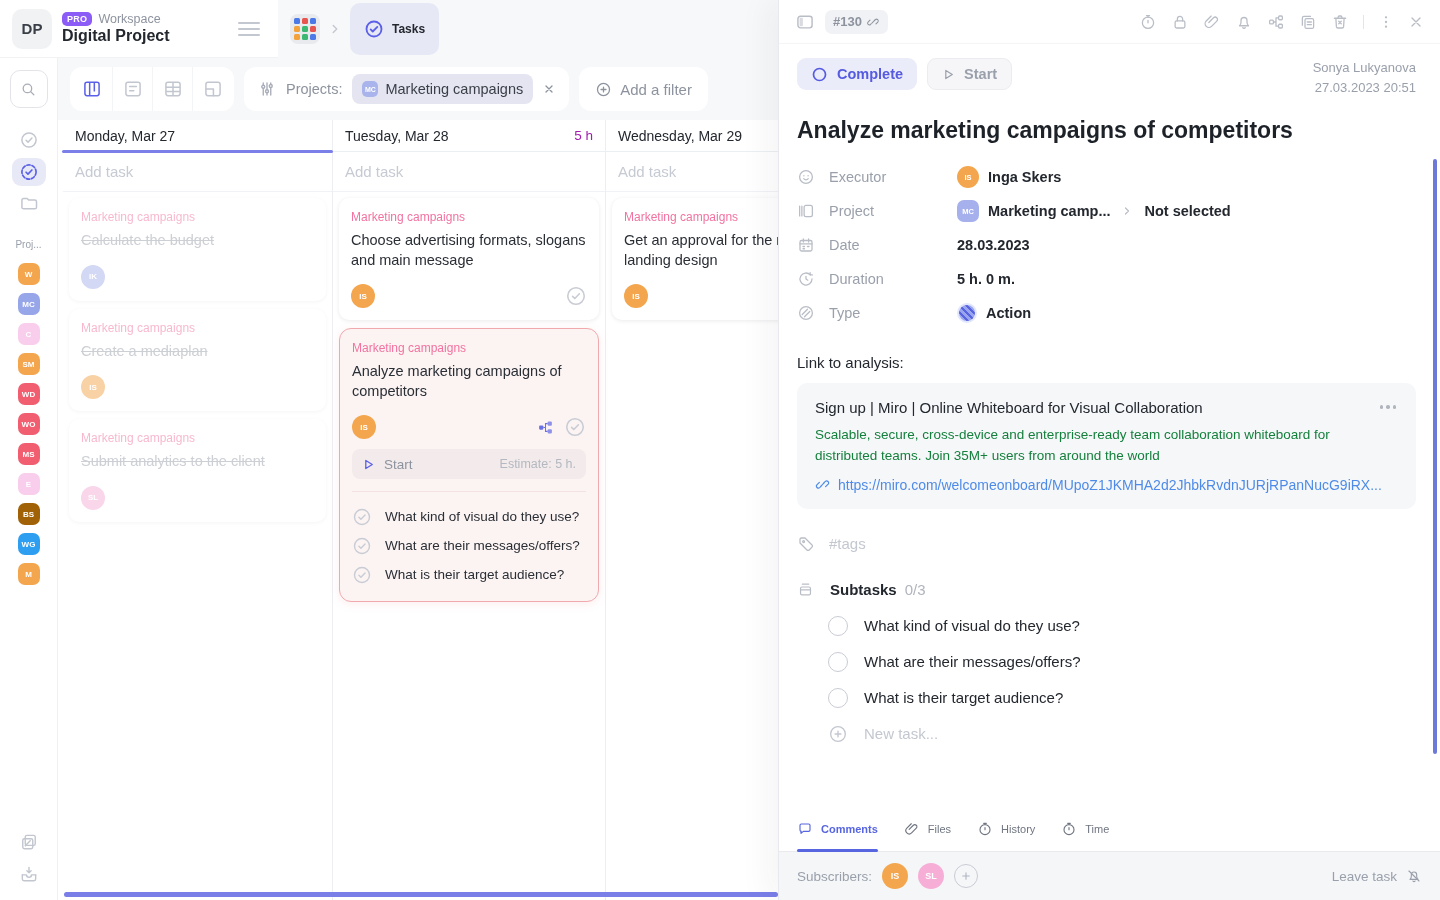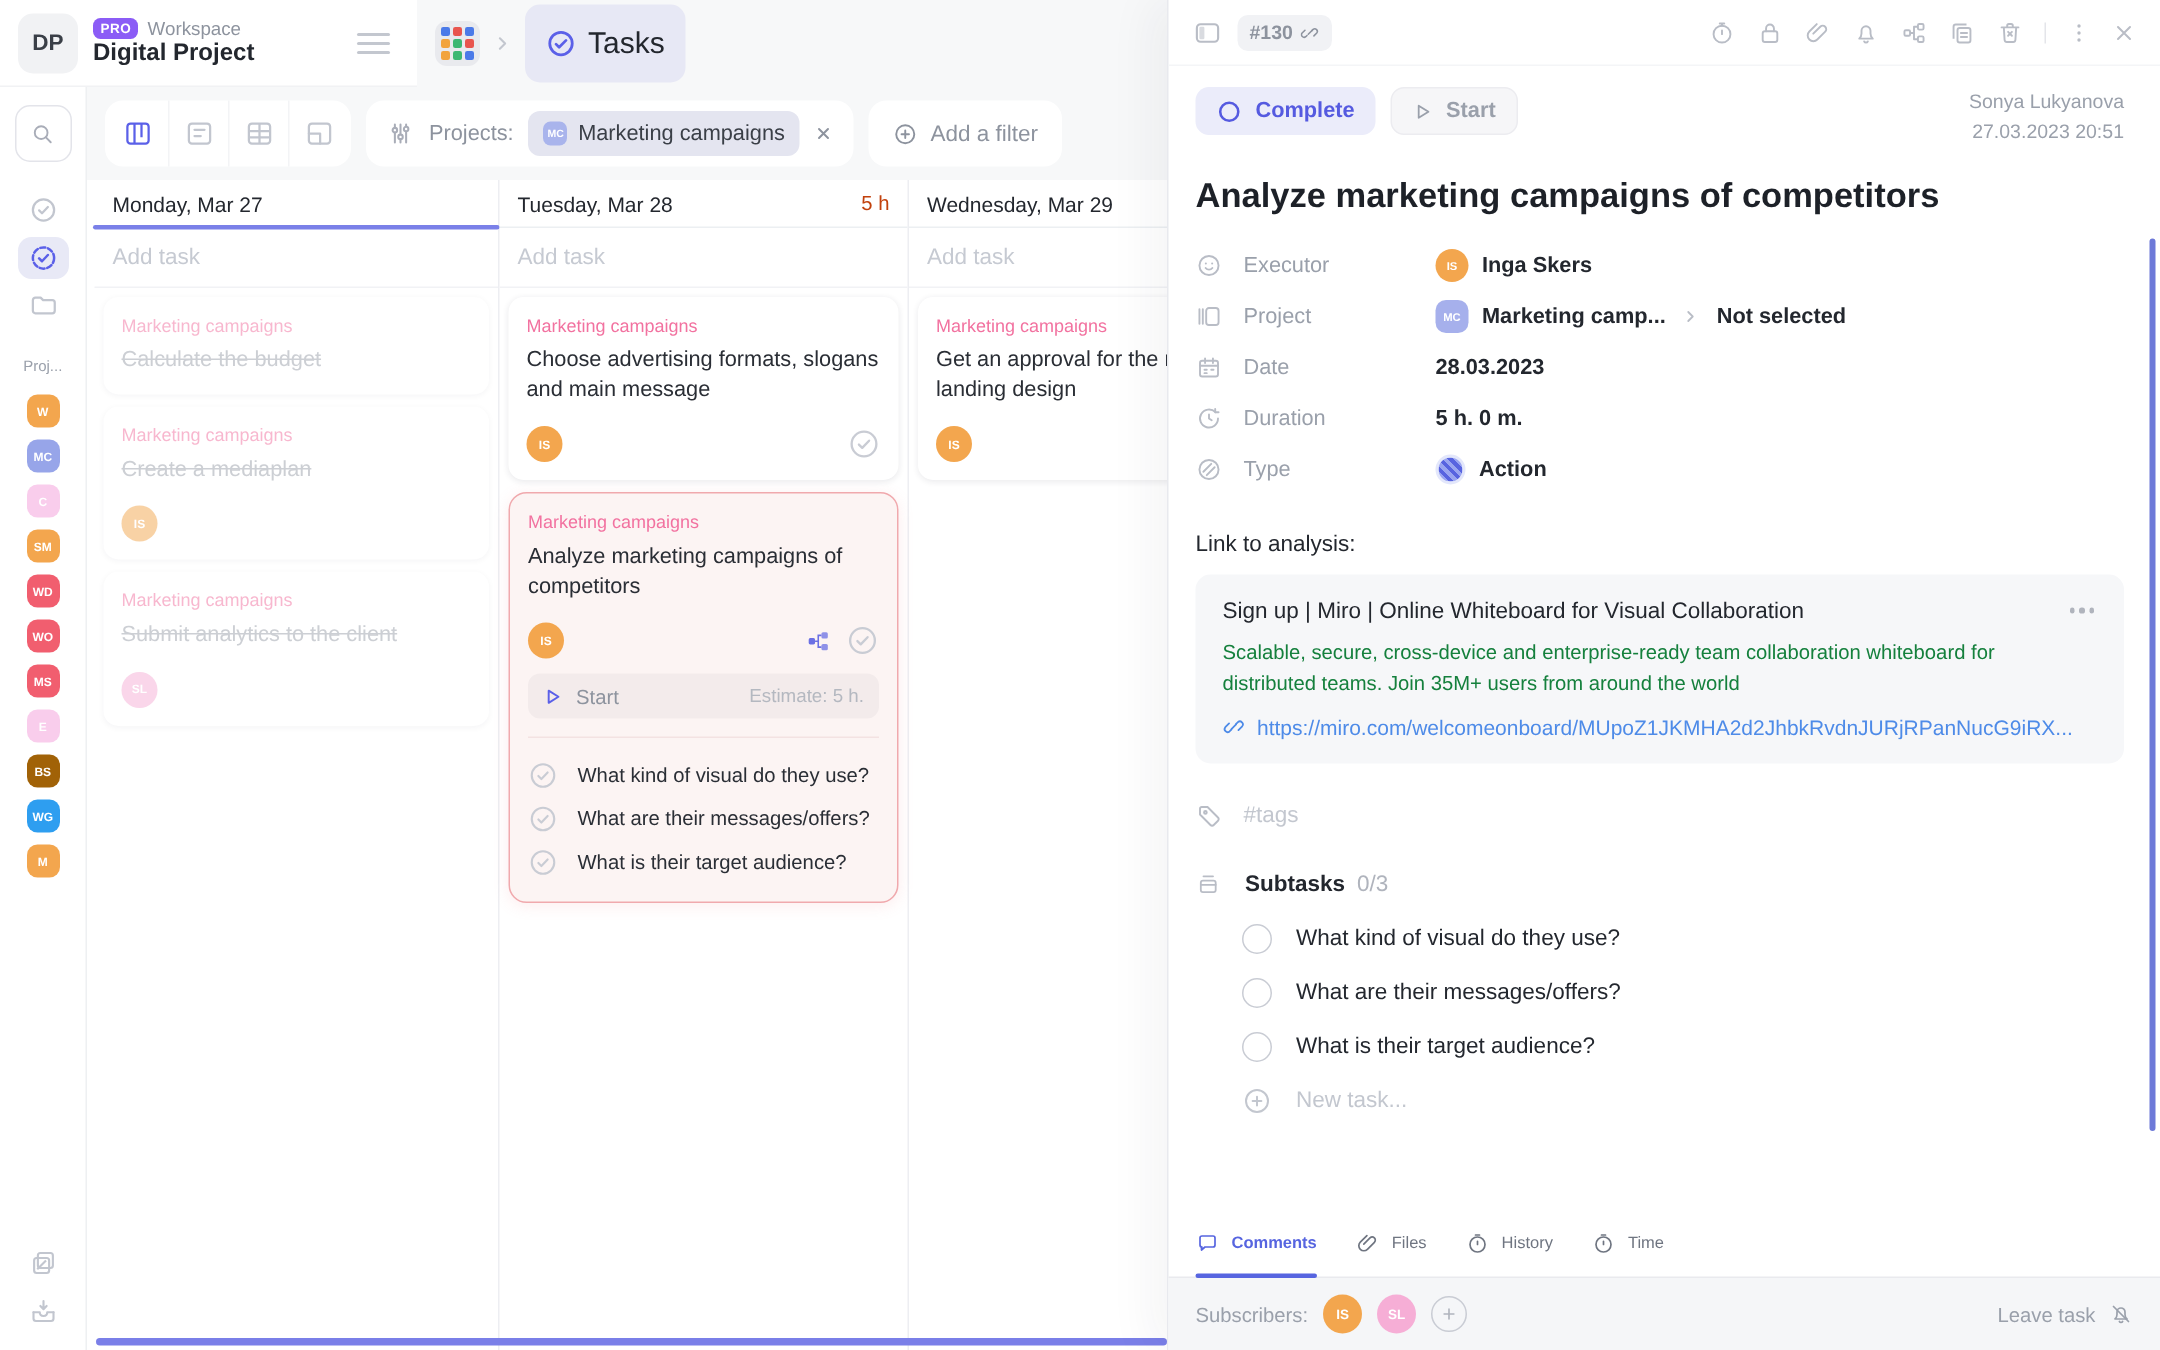--- a/index.html
+++ b/index.html
@@ -20,21 +20,21 @@
   .ws-name{font-size:16px;font-weight:700;color:#23272e;margin-top:1px}
   .burger{width:22px;display:flex;flex-direction:column;gap:4px;margin-right:18px;cursor:pointer}
   .burger span{height:2px;background:#c3c7cf;border-radius:2px}
   .hR{flex:1;background:#f7f8f9;display:flex;align-items:center;gap:8px;padding-left:12px}
   .apps{width:30px;height:30px;border-radius:8px;background:#e9eaee;display:grid;grid-template-columns:repeat(3,6px);grid-auto-rows:6px;gap:2px;place-content:center}
   .apps span{width:6px;height:6px;border-radius:1.5px}
   .apps span:nth-child(1){background:#4b7ae8}.apps span:nth-child(2){background:#e8554e}.apps span:nth-child(3){background:#4b7ae8}
   .apps span:nth-child(4){background:#f2a33c}.apps span:nth-child(5){background:#3cb873}.apps span:nth-child(6){background:#e8554e}
   .apps span:nth-child(7){background:#f2a33c}.apps span:nth-child(8){background:#3cb873}.apps span:nth-child(9){background:#4b7ae8}
   .crumb{color:#c3c7cf}
-  .tab-tasks{height:52px;background:#e7e8f5;border-radius:10px;display:flex;align-items:center;gap:8px;padding:0 14px;font-weight:400;font-size:20px;color:#23272e;cursor:pointer}
+  .tab-tasks{height:52px;background:#e7e8f5;border-radius:10px;display:flex;align-items:center;gap:8px;padding:0 14px;font-weight:700;font-size:12px;color:#23272e;cursor:pointer}
   .tab-tasks .tico{color:#5b60e8}
 
   .body-row{display:flex;height:842px}
   
   .rail{width:58px;border-right:1px solid #eef0f2;position:relative;background:#fff;flex-shrink:0}
   .rail-abs{position:absolute;left:50%;transform:translateX(-50%)}
   .searchbox{top:12px;width:38px;height:38px;border:1.5px solid #e3e4ea;border-radius:10px;display:flex;align-items:center;justify-content:center;color:#a9adb8;cursor:pointer}
   .rail-ic{color:#c2c6cf;cursor:pointer;display:flex;align-items:center;justify-content:center}
   .rail-active{top:100px;width:34px;height:28px;background:#e8e9f6;border-radius:9px;color:#5b60e8}
   .proj-lbl{top:181px;font-size:10px;color:#9aa0ab;white-space:nowrap}
@@ -55,21 +55,21 @@
   .chip .mini{width:16px;height:16px;border-radius:5px;background:#a9b4ec;color:#fff;font-size:7px;font-weight:700;display:flex;align-items:center;justify-content:center}
   .chip .ctxt{font-size:14.5px;color:#3a3f47}
   .xbtn{color:#8d939e;cursor:pointer;display:flex}
   .addf{background:#fff;border-radius:12px;height:44px;display:flex;align-items:center;gap:8px;padding:0 16px;color:#8d939e;font-size:15px;cursor:pointer}
 
   .columns{display:flex;height:calc(100% - 62px);padding-left:5px}
   .col{width:270px;flex-shrink:0;border-right:1px solid #edeef2;position:relative}
   .col.w2{width:273px}
   .colhead{height:32px;display:flex;align-items:center;justify-content:space-between;padding:0 12px;border-bottom:1px solid #eceff2;position:relative}
   .colhead .ct{font-size:14px;color:#23272e}
-  .colhead .ch{font-size:13.5px;color:#c2410c}
+  .colhead .ch{font-size:13.5px;color:#a21caf}
   .col.today .colhead::after{content:"";position:absolute;left:-1px;right:-1px;bottom:-2px;height:3px;background:#7a80e8;border-radius:2px}
   .addtask{height:40px;display:flex;align-items:center;padding:0 12px;color:#c6cad2;font-size:15px;border-bottom:1px solid #f1f2f5;cursor:text}
   .cards{padding:6px}
   .card{background:#fff;border-radius:10px;box-shadow:0 1px 4px rgba(30,34,60,.09);padding:12px;margin-bottom:8px;cursor:pointer}
   .plabel{font-size:12px;color:#f272a0;margin-bottom:7px}
   .ctitle{font-size:14.5px;color:#2a2e35;line-height:1.35}
   .card.done{opacity:.5}
   .card.done .ctitle{color:#9ba0aa;text-decoration:line-through}
   .cfoot{margin-top:14px;display:flex;align-items:center;justify-content:space-between}
   .av{width:24px;height:24px;border-radius:50%;color:#fff;font-size:8px;font-weight:700;display:flex;align-items:center;justify-content:center;flex-shrink:0}
@@ -330,20 +330,23 @@
 
           <div class="col today">
             <div class="colhead">
               <span class="ct">Monday, Mar 27</span>
             </div>
             <div class="addtask">Add task</div>
             <div class="cards">
               <div class="card done">
                 <div class="plabel">Marketing campaigns</div>
                 <div class="ctitle">Calculate the budget</div>
+                <div class="cfoot">
+                    <div class="av" style="background-color: rgb(169, 179, 234);">IK</div>
+                  </div>
               </div>
               <div class="card done">
                 <div class="plabel">Marketing campaigns</div>
                 <div class="ctitle">Create a mediaplan</div>
                 <div class="cfoot">
                     <div class="av" style="background-color: rgb(243, 166, 78);">IS</div>
                   </div>
               </div>
               <div class="card done">
                 <div class="plabel">Marketing campaigns</div>

